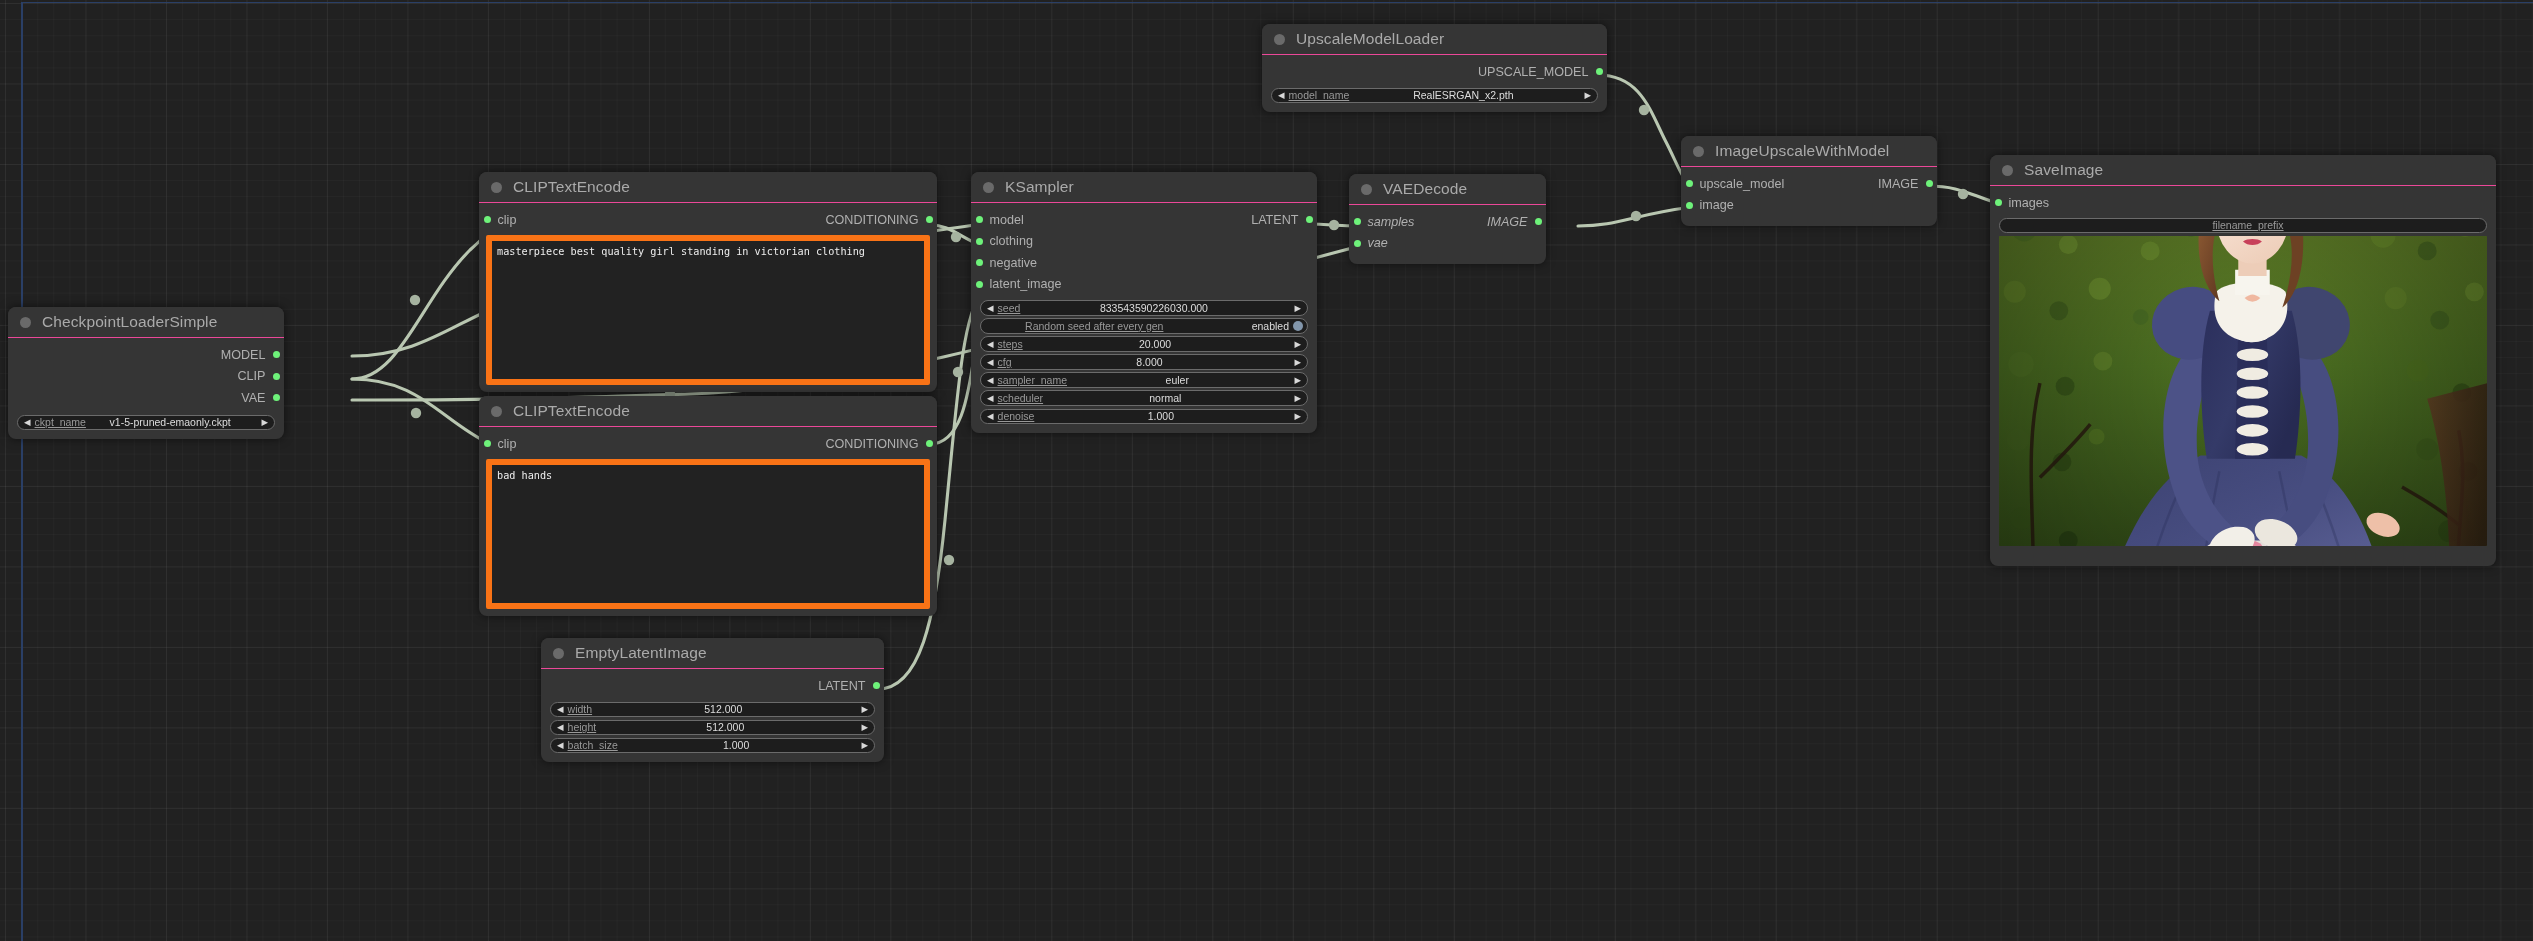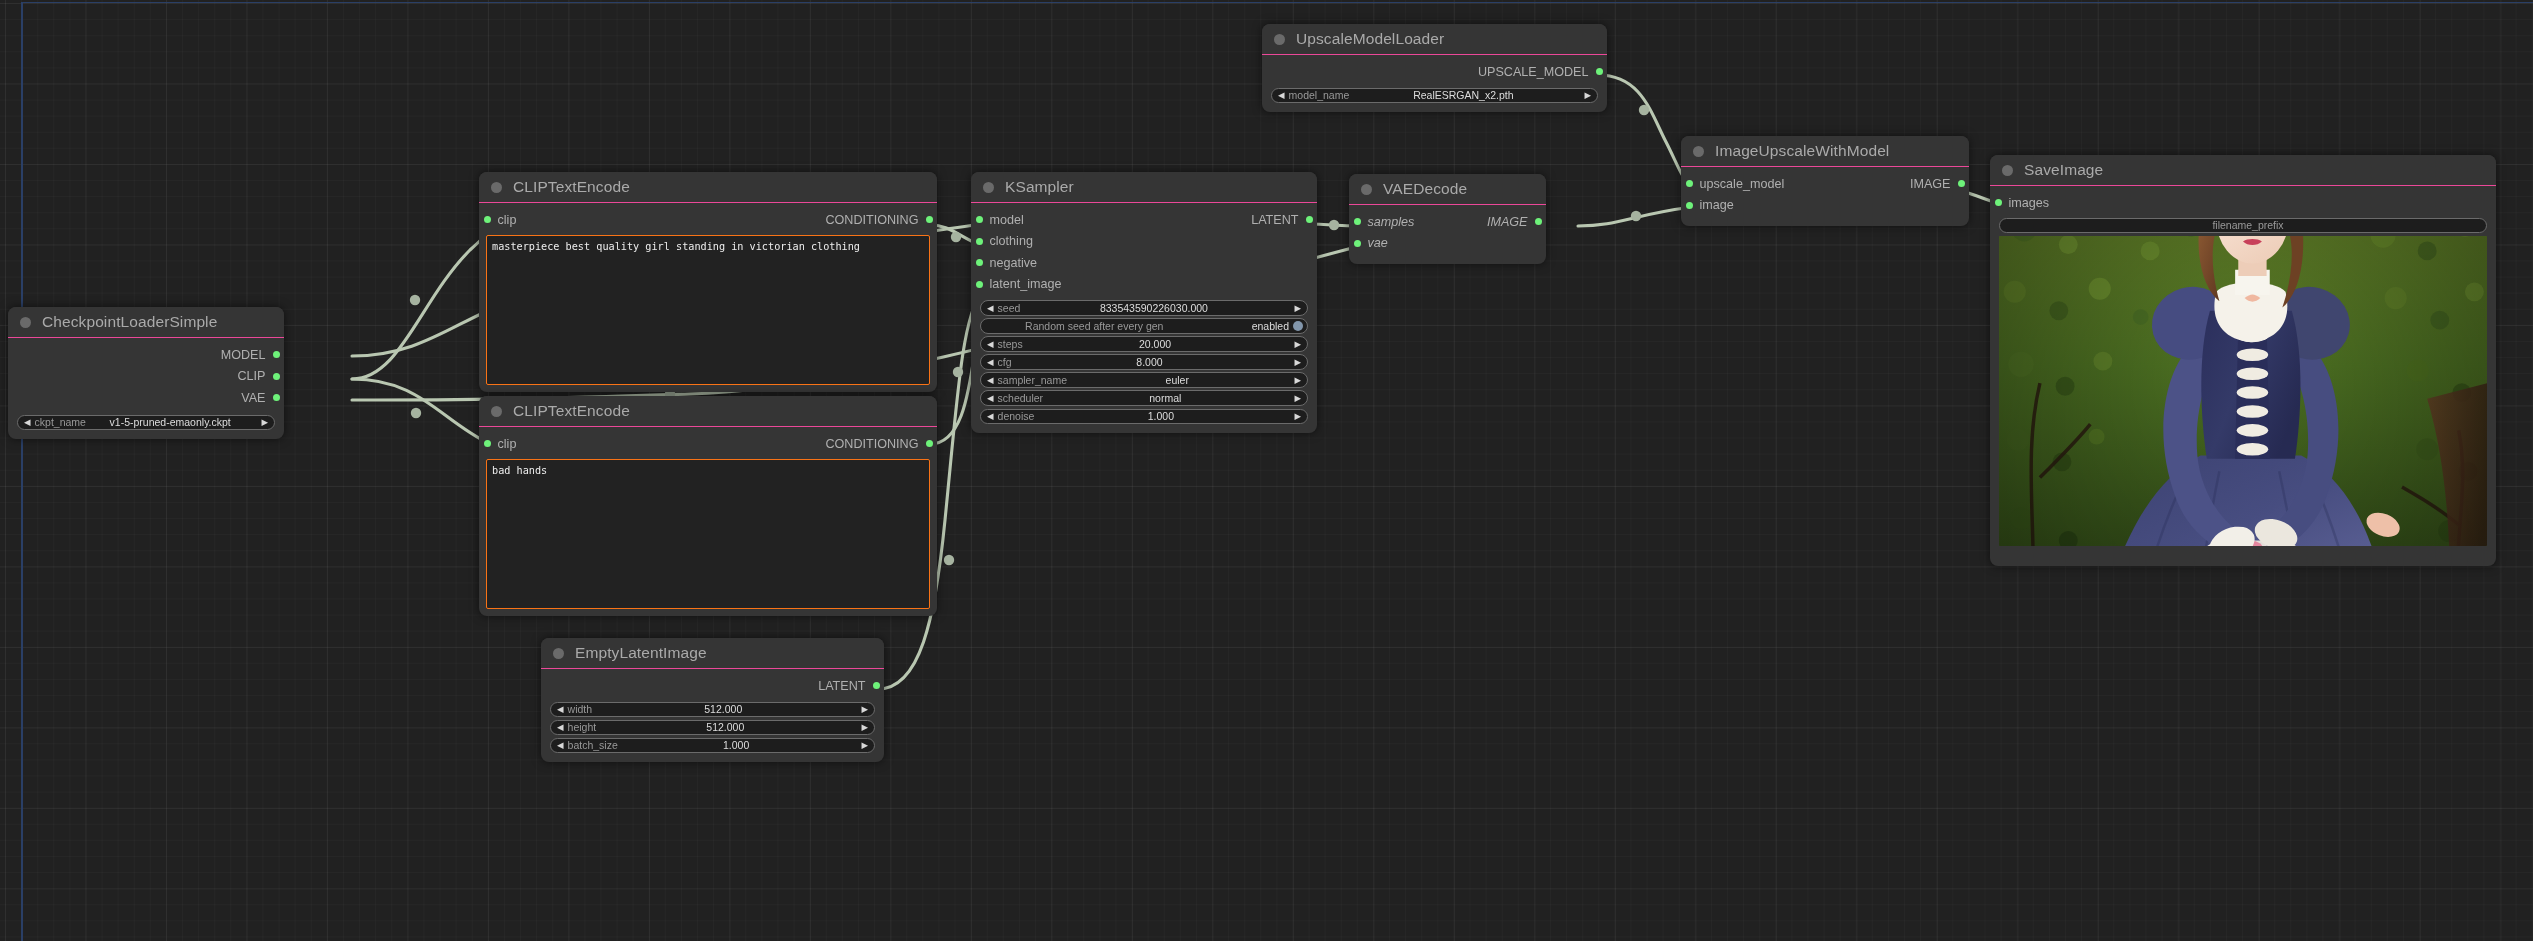--- a/index.html
+++ b/index.html
@@ -135,20 +135,21 @@
     flex: 0 0 auto;
     padding: 0 3px;
   }
   .w-arrow.left { margin-left: 3px; }
   .w-arrow.right { margin-right: 3px; margin-left: auto; }
   .w-label {
     font-size: 10.5px;
     color: #999999;
     white-space: nowrap;
     padding-left: 1px;
+    text-decoration: underline;
   }
   .w-value {
     font-size: 10.5px;
     color: #dddddd;
     white-space: nowrap;
     margin-left: auto;
     padding-right: 4px;
   }
   .widget.no-arrows .w-label { padding-left: 10px; }
   .widget.no-arrows .w-value { padding-right: 8px; }
@@ -165,21 +166,21 @@
   }
   .widget.toggle-row {
     justify-content: center;
   }
   .widget.toggle-row .w-value { margin-left: auto; }
 
   
   .w-textarea {
     margin: 4px 7px 7px 7px;
     background: #222222;
-    border: 1px solid #f97316;
+    border: 6px solid #f97316;
     border-radius: 2px;
     color: #eeeeee;
     font-family: "DejaVu Sans Mono", "Liberation Mono", monospace;
     font-size: 10.2px;
     line-height: 1.35;
     padding: 4px 5px;
     box-sizing: border-box;
     overflow: hidden;
     white-space: pre-wrap;
     word-break: break-word;
@@ -197,21 +198,21 @@
   .img-preview svg { display: block; width: 100%; height: 100%; }
 
   
   #node-checkpoint    { left: 8px;    top: 307px;  width: 276px; }
   #node-clip-pos      { left: 479px;  top: 172px;  width: 458px; }
   #node-clip-neg      { left: 479px;  top: 396px;  width: 458px; }
   #node-emptylatent   { left: 541px;  top: 638px;  width: 343px; }
   #node-ksampler      { left: 971px;  top: 172px;  width: 346px; }
   #node-vaedecode     { left: 1349px; top: 174px;  width: 197px; }
   #node-upscaleloader { left: 1262px; top: 24px;   width: 345px; }
-  #node-imgupscale    { left: 1681px; top: 136px;  width: 288px; }
+  #node-imgupscale    { left: 1681px; top: 136px;  width: 256px; }
   #node-saveimage     { left: 1990px; top: 155px;  width: 506px; }
 </style>
 </head>
 <body>
 
 <div id="canvas">
 
   <div id="canvas-guide"></div>
   <div id="canvas-guide-top"></div>
 

